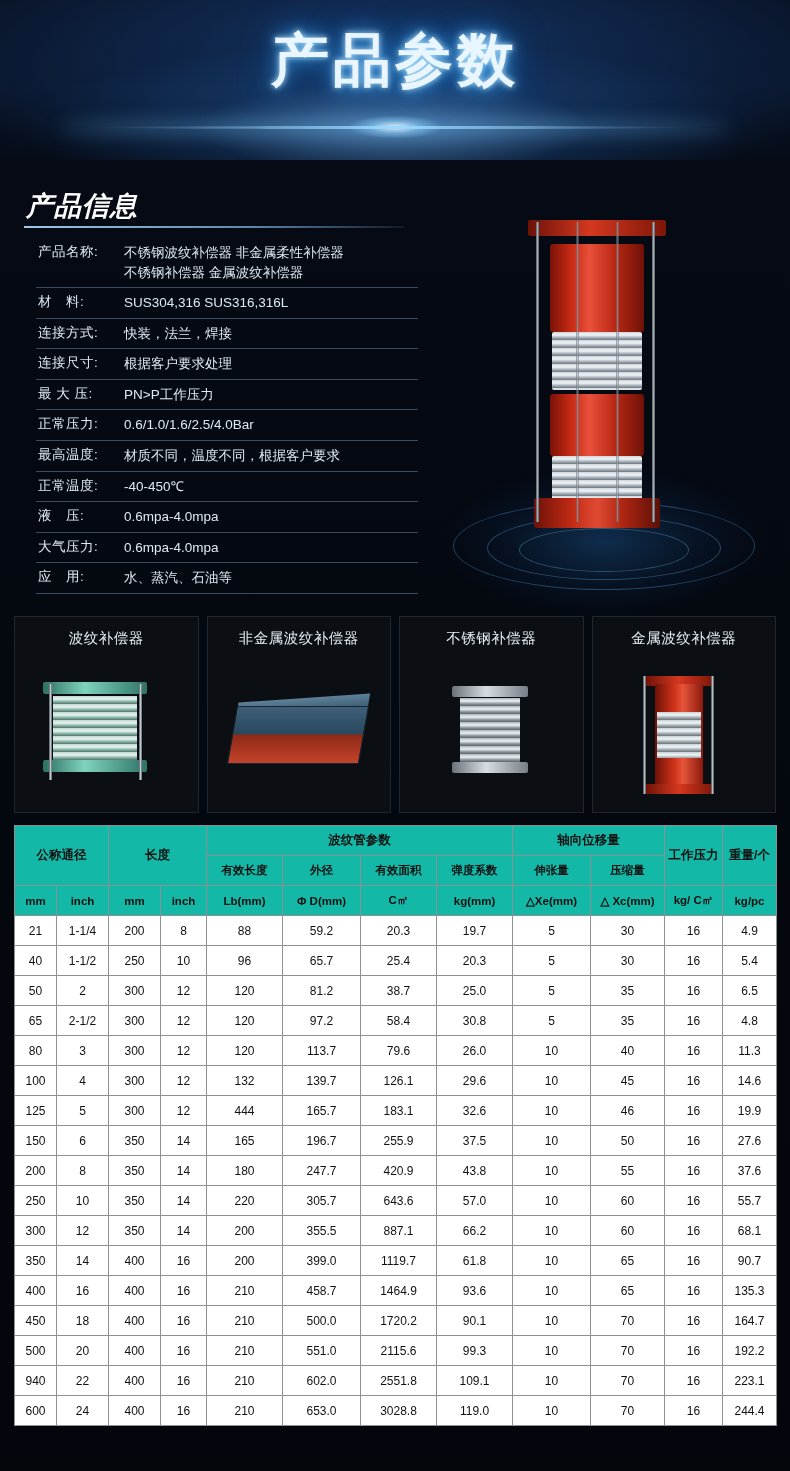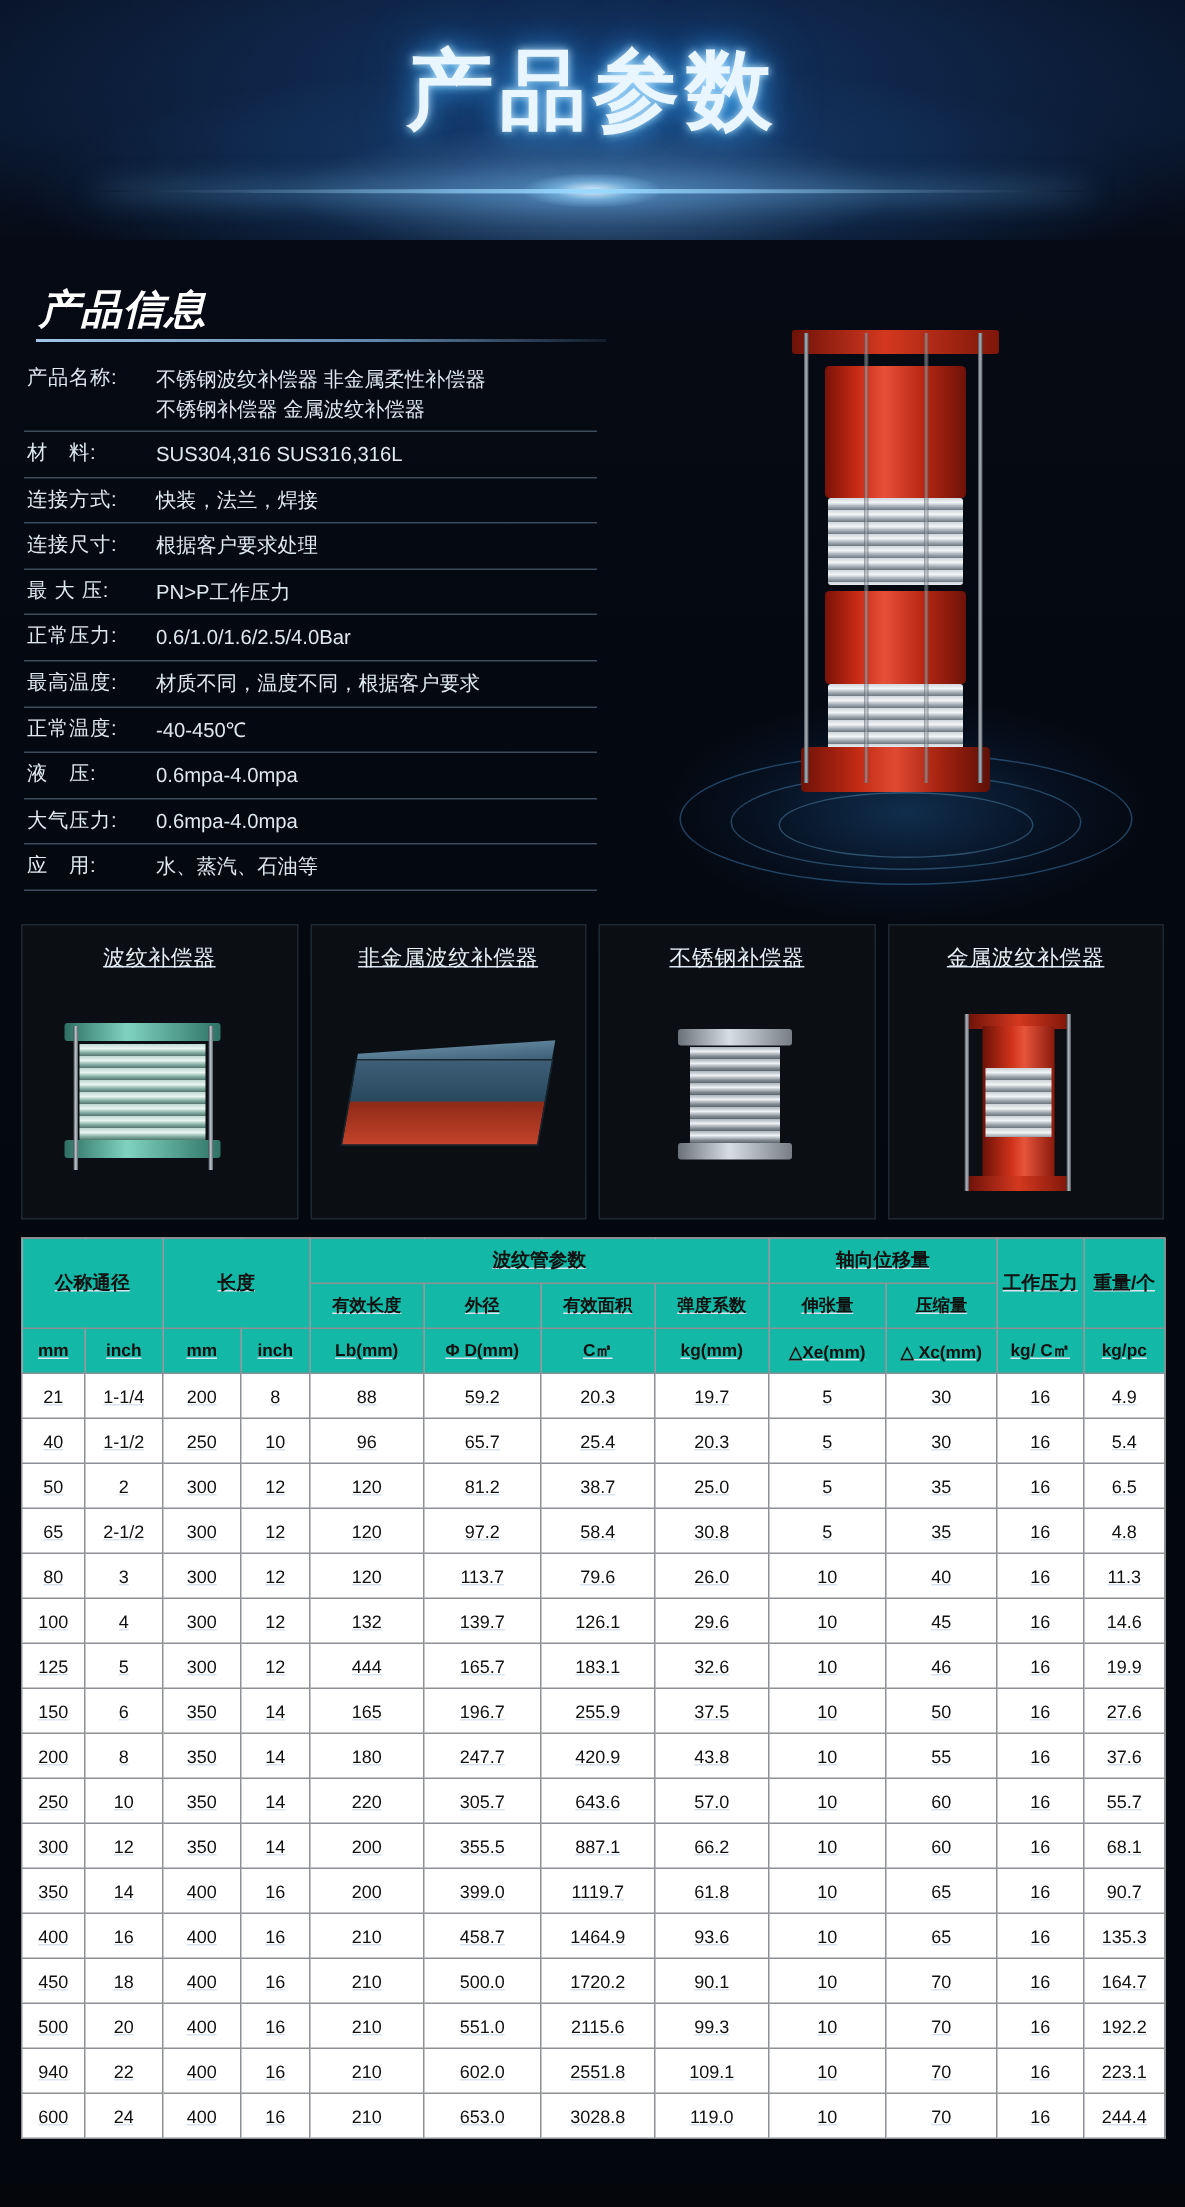--- a/index.html
+++ b/index.html
@@ -62,21 +62,20 @@
     height: 22px;
     transform: translateX(-50%);
     background: radial-gradient(ellipse at center, rgba(255,255,255,0.95) 0%, rgba(160,220,255,0.45) 40%, rgba(40,120,200,0) 75%);
   }
 
   
   .content {
     position: relative;
     background: linear-gradient(180deg, #050a14 0%, #04080f 40%, #03060c 100%);
     padding: 0 0 14px 0;
-    text-decoration: underline;
   }
 
   
   .info-wrap {
     position: relative;
     height: 450px;
   }
   .section-title {
     position: absolute;
     left: 26px;
@@ -91,21 +90,21 @@
   .section-rule {
     position: absolute;
     left: 24px;
     top: 66px;
     width: 380px;
     height: 2px;
     background: linear-gradient(90deg, #9fc7e8 0%, #5e87ab 60%, rgba(90,130,165,0.15) 100%);
   }
   .spec-list {
     position: absolute;
-    left: 16px;
+    left: 36px;
     top: 78px;
     width: 382px;
   }
   .spec-row {
     display: flex;
     align-items: flex-start;
     border-bottom: 1px solid #3d4c5c;
     padding: 5px 2px 5px 2px;
     min-height: 18px;
   }

